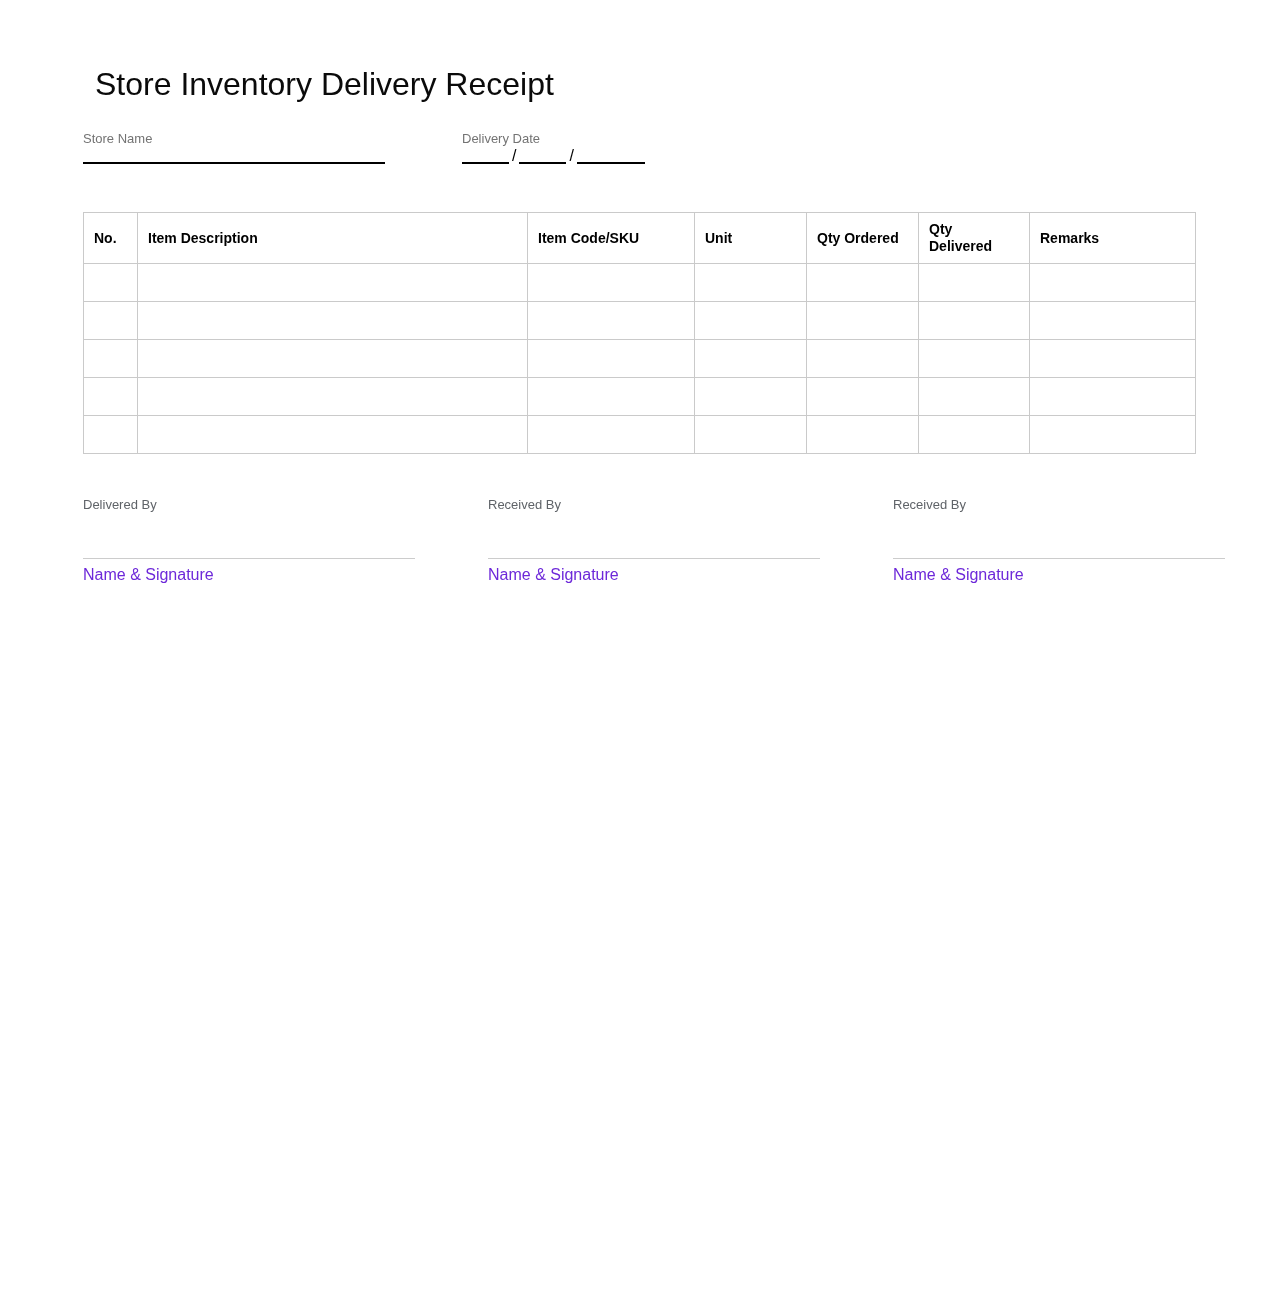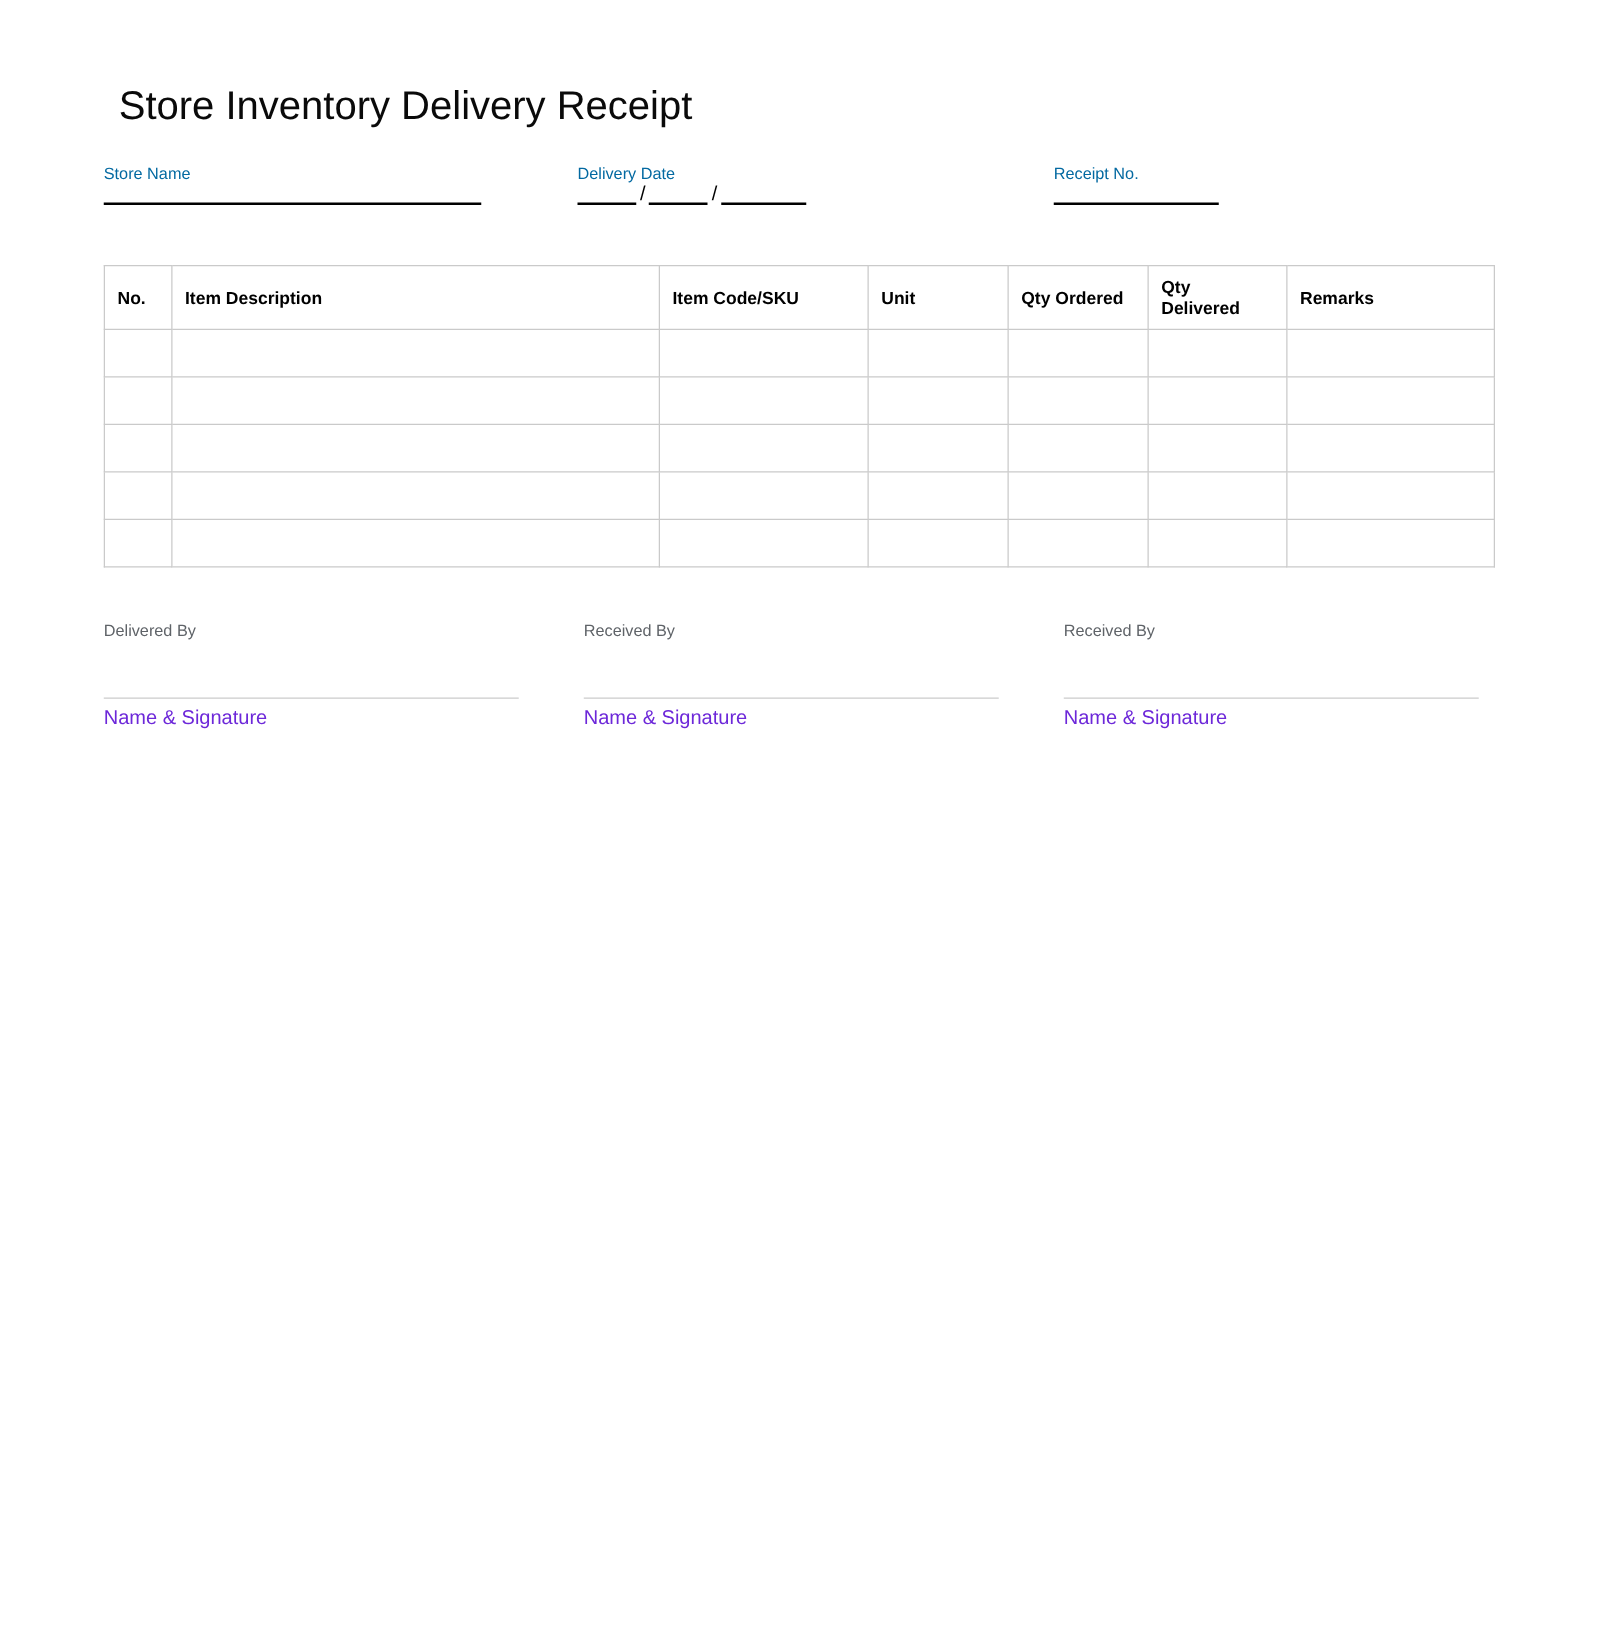--- a/index.html
+++ b/index.html
@@ -19,21 +19,21 @@
     font-size: 32px;
     font-weight: 400;
     line-height: 37px;
     color: #0a0a0a;
   }
 
   
   .fields { margin-top: 28px; }
   .fields-row { display: grid; grid-template-columns: 379px 381px 352px; }
   .fields-row.second { margin-top: 19px; }
-  .field-label { font-size: 13px; line-height: 16px; color: #0369a1; }
+  .field-label { font-size: 13px; line-height: 16px; color: #737373; }
   .blank-line { height: 17px; border-bottom: 2px solid #000000; }
   .w-store    { width: 302px; }
   .w-receipt  { width: 132px; }
   .w-supplier { width: 302px; }
   .w-ref      { width: 125px; }
 
   .date-line { display: flex; align-items: flex-end; height: 17px; }
   .date-seg { height: 100%; border-bottom: 2px solid #000000; }
   .seg1 { width: 47px; }
   .seg2 { width: 47px; }
@@ -66,21 +66,21 @@
   col.c-unit { width: 112px; }
   col.c-qo   { width: 112px; }
   col.c-qd   { width: 111px; }
   col.c-rem  { width: 166px; }
 
   
   .signatures {
     margin-top: 43px;
     display: grid;
     grid-template-columns: repeat(3, 332px);
-    column-gap: 52px;
+    column-gap: 73px;
   }
   .sig-label { font-size: 13px; line-height: 16px; color: #5f6368; }
   .sig-line { margin-top: 45px; height: 0; border-top: 1px solid #cccccc; }
   .sig-caption { margin-top: 6px; font-size: 16px; line-height: 19px; color: #6d28d9; }
 </style>
 </head>
 <body>
 
 <div class="page">
 
@@ -94,24 +94,20 @@
       </div>
       <div>
         <div class="field-label">Delivery Date</div>
         <div class="date-line">
           <span class="date-seg seg1"></span>
           <span class="date-sep">/</span>
           <span class="date-seg seg2"></span>
           <span class="date-sep">/</span>
           <span class="date-seg seg3"></span>
         </div>
-      </div>
-      <div>
-        <div class="field-label">Receipt No.</div>
-        <div class="blank-line w-receipt"></div>
       </div>
     </div>
 
     <div class="fields-row second">
       <div></div>
     </div>
   </div>
 
   <table class="items">
     <colgroup>

